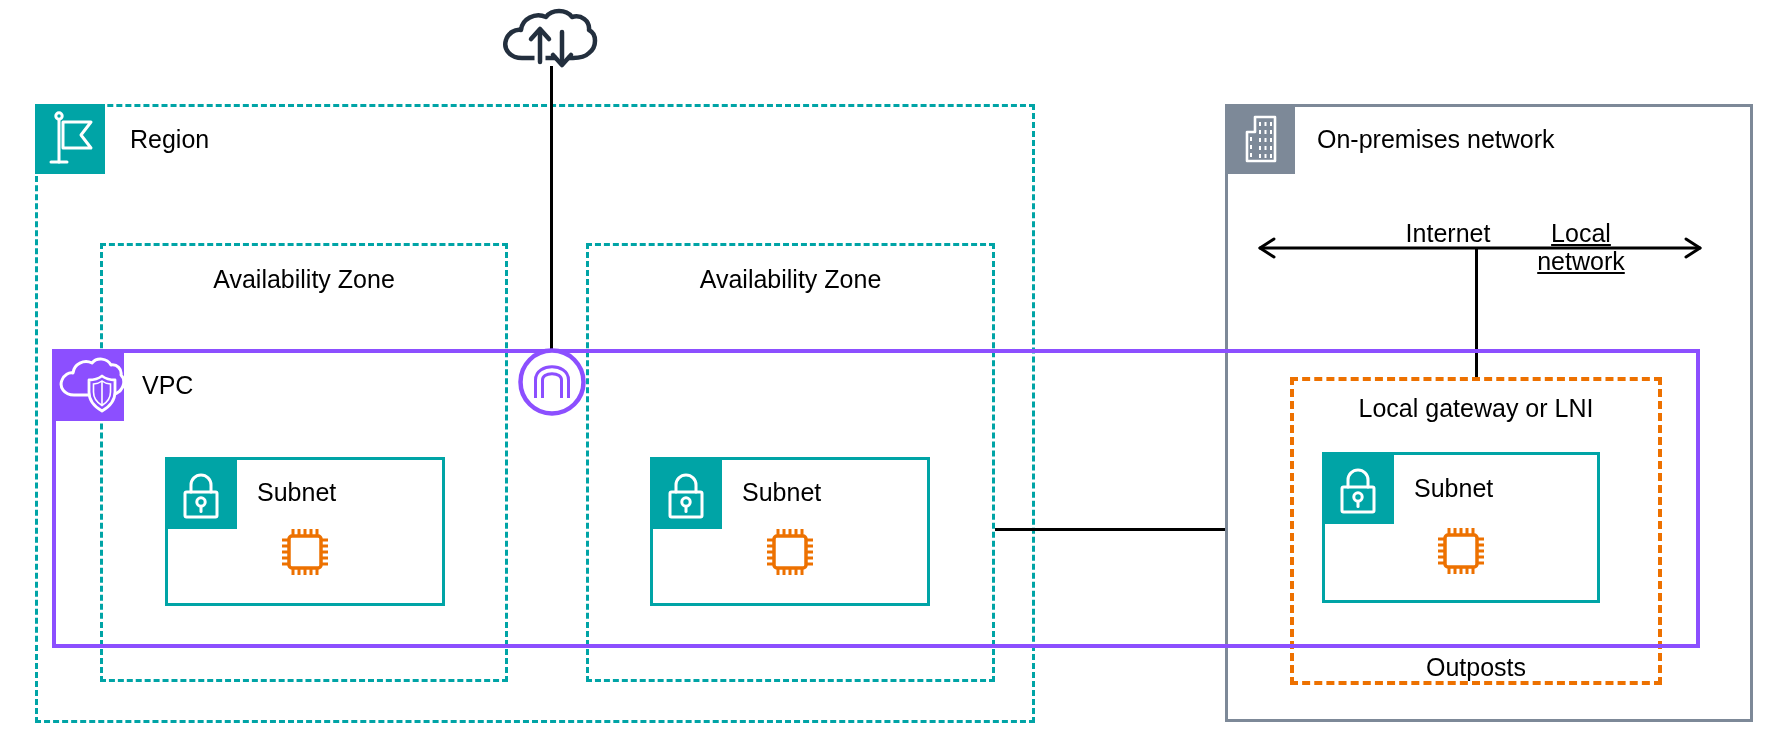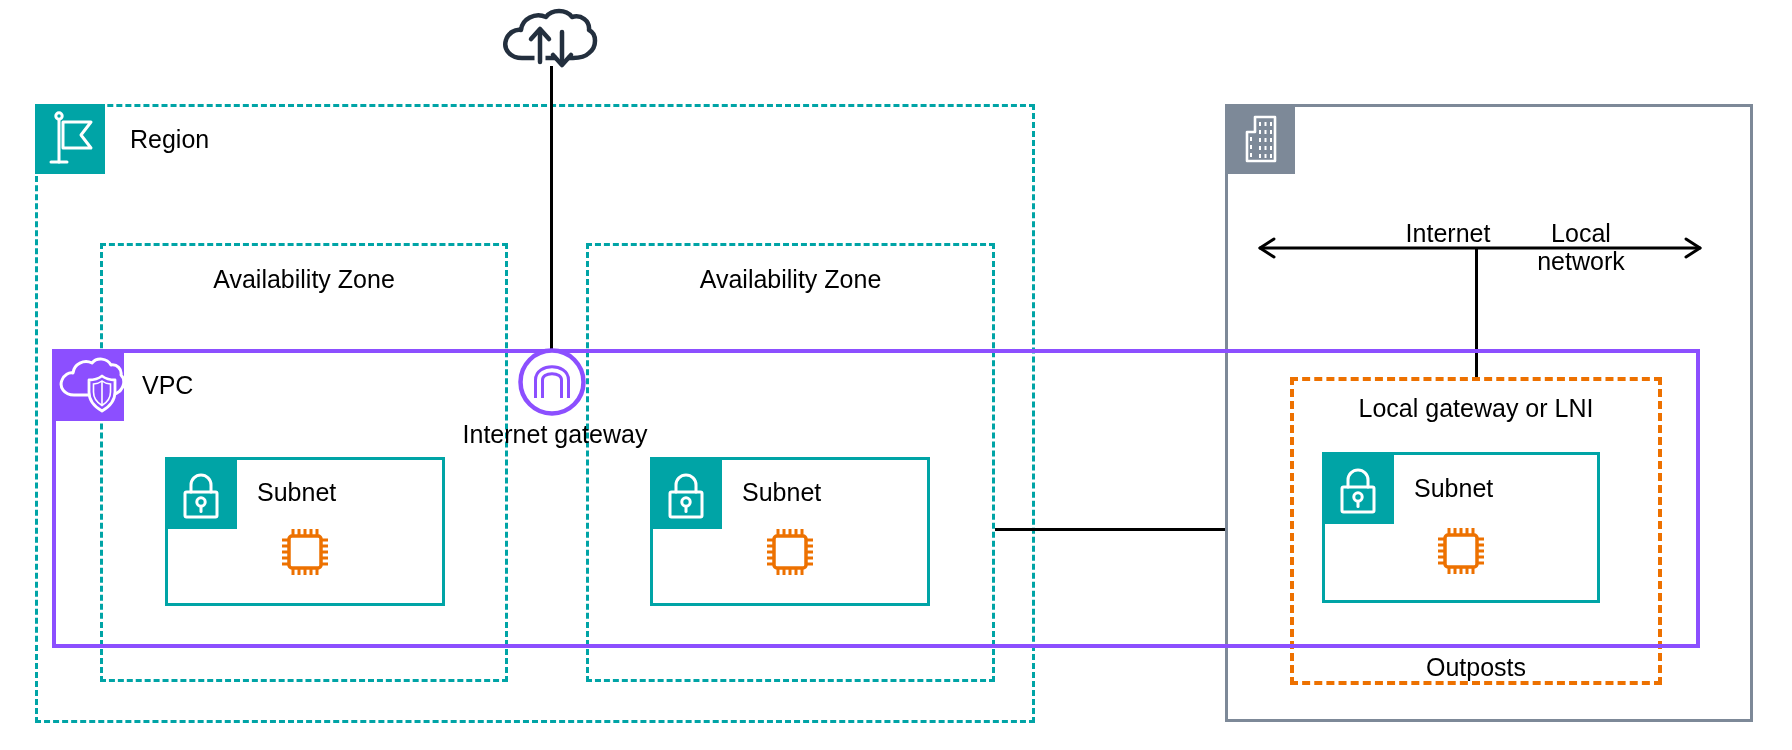--- a/index.html
+++ b/index.html
@@ -5,21 +5,21 @@
   :root{
     --teal:#00a4a6; --purple:#8c4fff; --orange:#ed7100;
     --gray:#7d8998; --ink:#232f3e; --line:#000000; --text:#000000; --background:#ffffff;
   }
   html,body{margin:0;padding:0;}
   body{background:var(--background);font-family:"Liberation Sans", sans-serif;}
   #canvas{position:relative;width:1792px;height:750px;background:var(--background);overflow:hidden;}
   .abs{position:absolute;box-sizing:border-box;}
   .label{position:absolute;font-size:25px;line-height:28px;color:var(--text);white-space:nowrap;z-index:6;}
   .label.center{text-align:center;}
-  .wrap{white-space:normal;}
+  .wrap{white-space:normal;text-decoration:underline;}
   .box{position:absolute;box-sizing:border-box;background:transparent;}
   .region-box{border:3px dashed var(--teal);z-index:1;}
   .az-box{border:3px dashed var(--teal);z-index:1;}
   .vpc-box{border:4px solid var(--purple);z-index:3;}
   .subnet-box{border:3px solid var(--teal);z-index:4;}
   .onprem-box{border:3px solid var(--gray);z-index:2;}
   .outposts-box{border:4px dashed var(--orange);z-index:2;}
   .icon-sq{position:absolute;display:flex;align-items:center;justify-content:center;z-index:5;}
   .icon-sq.teal{background:var(--teal);}
   .icon-sq.purple{background:var(--purple);}
@@ -80,21 +80,20 @@
   </div>
   <div class="label" style="left:142px;top:371px;">VPC</div>
 
   <div class="abs" style="left:517px;top:347px;width:70px;height:70px;z-index:4;">
     <svg width="70" height="70" viewBox="0 0 70 70">
       <circle cx="35" cy="35" r="31.5" fill="var(--background)" stroke="var(--purple)" stroke-width="4.5"></circle>
       <path d="M22,51 V33 C22,20 48,20 48,33 V51" fill="none" stroke="var(--purple)" stroke-width="10" stroke-linecap="butt"></path>
       <path d="M22,51 V33 C22,20 48,20 48,33 V51" fill="none" stroke="#fff" stroke-width="4" stroke-linecap="butt"></path>
     </svg>
   </div>
-  <div class="label center" style="left:435px;top:420px;width:240px;">Internet gateway</div>
 
   <div class="box subnet-box" style="left:165px;top:457px;width:280px;height:149px;"></div>
   <div class="icon-sq teal" style="left:165px;top:457px;width:72px;height:72px;">
     <svg width="72" height="72" viewBox="0 0 72 72" fill="none" stroke="#fff" stroke-width="3" stroke-linecap="round" stroke-linejoin="round">
       <path d="M26,35 V28 a10,10 0 0 1 20,0 V35"></path>
       <rect x="20" y="35" width="32" height="25" rx="1.5"></rect>
       <circle cx="36" cy="45" r="4.2"></circle>
       <path d="M36,49.2 V54.5"></path>
     </svg>
   </div>
@@ -140,20 +139,21 @@
     <svg width="70" height="70" viewBox="0 0 70 70" fill="none" stroke="#fff" stroke-width="2.6" stroke-linejoin="round">
       <path d="M22,57 V28 H30 V13 H50 V57 Z"></path>
       <g stroke-width="2" stroke-dasharray="4 4">
         <path d="M35,18 V54"></path>
           <path d="M40.5,18 V54"></path>
           <path d="M46,18 V54"></path>
         <path d="M26,33 V54"></path>
       </g>
     </svg>
   </div>
+  <div class="label" style="left:1317px;top:125px;">On-premises network</div>
 
   <div class="abs" style="left:1252px;top:236px;width:456px;height:24px;z-index:2;">
     <svg width="456" height="24" viewBox="0 0 456 24" fill="none" stroke="var(--line)" stroke-width="3" stroke-linecap="round" stroke-linejoin="round">
       <path d="M8,12 H448"></path>
       <path d="M22,3 L8,12 L22,21"></path>
       <path d="M434,3 L448,12 L434,21"></path>
     </svg>
   </div>
   <div class="label center" style="left:1383px;top:219px;width:130px;">Internet</div>
   <div class="label center wrap" style="left:1516px;top:219px;width:130px;">Local network</div>

